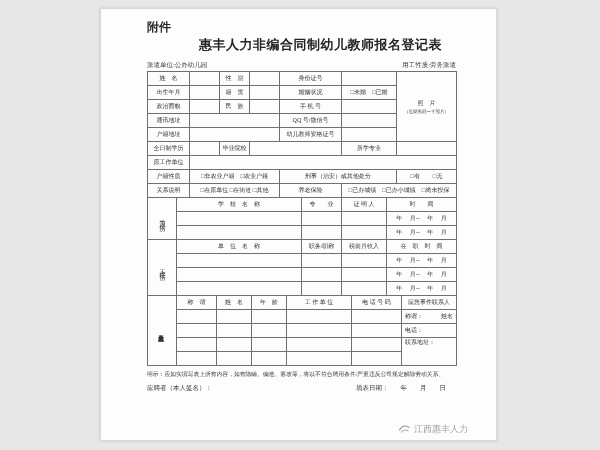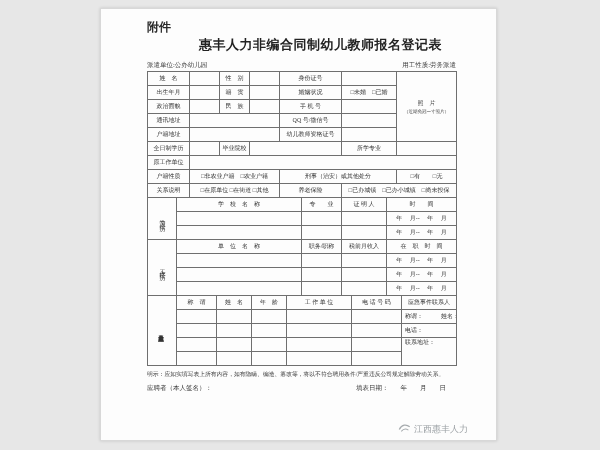--- a/index.html
+++ b/index.html
@@ -23,21 +23,21 @@
   .photo-cell { font-size:6px; color:#444; }
   .photo-cell .sub { font-size:5px; transform:scale(.9); }
   .vlabel { writing-mode:vertical-rl; text-orientation:upright; margin:0 auto; font-size:6px; letter-spacing:2px; color:#333; }
   .vlabel.long { font-size:5.5px; letter-spacing:0; }
   .opt2 { display:flex; justify-content:space-evenly; }
   td.left { text-align:left; padding-left:3px; }
   td.top { vertical-align:top; }
   .note-line { margin-top:4px; font-size:5.8px; color:#3a3a3a; white-space:nowrap; }
   .sig-row { margin-top:5px; font-size:6.5px; color:#333; display:flex; justify-content:space-between; }
   .sig-right { display:flex; gap:12px; padding-right:10px; }
-  .logo { position:absolute; right:28px; bottom:4px; display:flex; align-items:center; gap:3px; color:#9ba0a4; font-size:9px; font-family:Liberation Mono, monospace; }
+  .logo { position:absolute; right:28px; bottom:4px; display:flex; align-items:center; gap:3px; color:#9ba0a4; font-size:9px; font-family:Liberation Serif, serif; }
 </style>
 </head>
 <body>
 
 <div class="doc-page">
   <div class="attachment">附件</div>
   <div class="doc-title">惠丰人力非编合同制幼儿教师报名登记表</div>
   <div class="meta-row">
     <span>派遣单位:公办幼儿园</span>
     <span>用工性质:劳务派遣</span>

